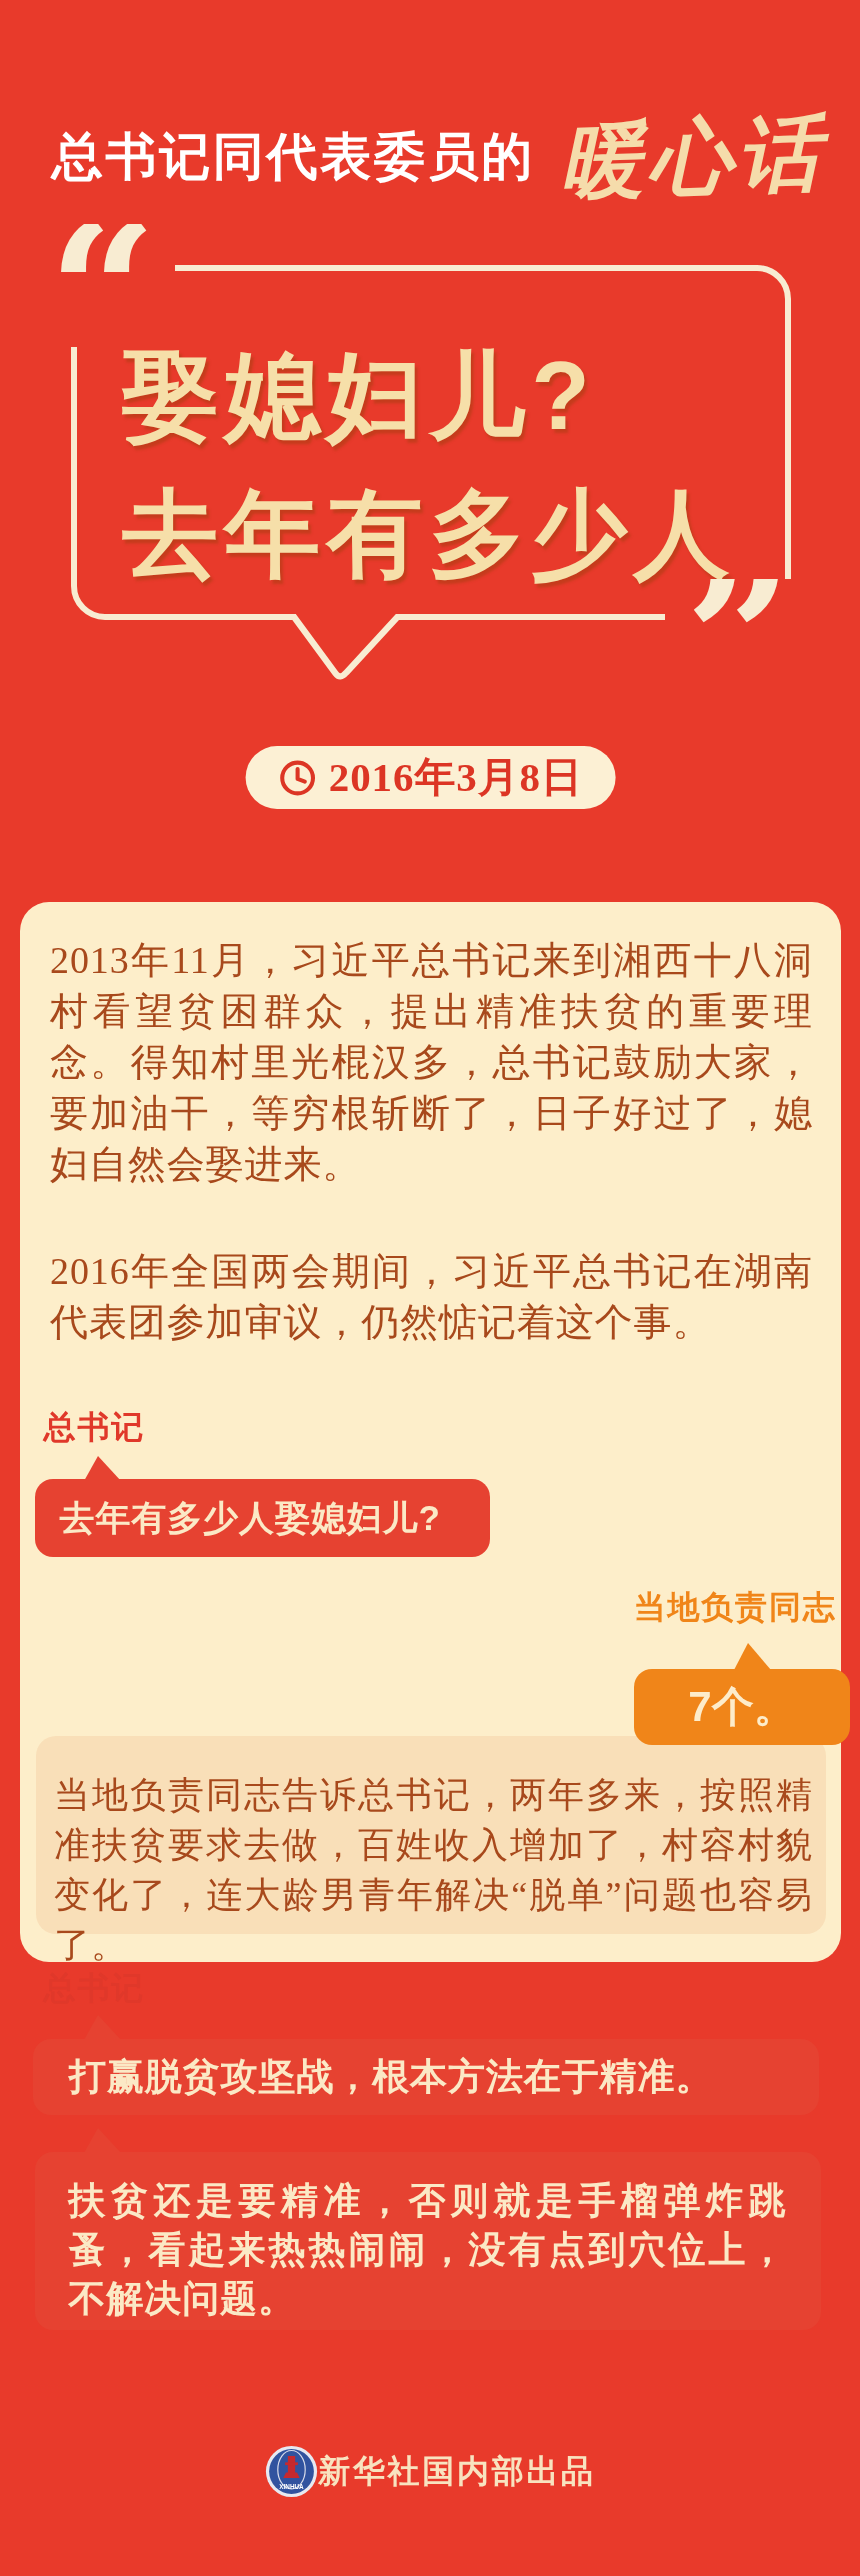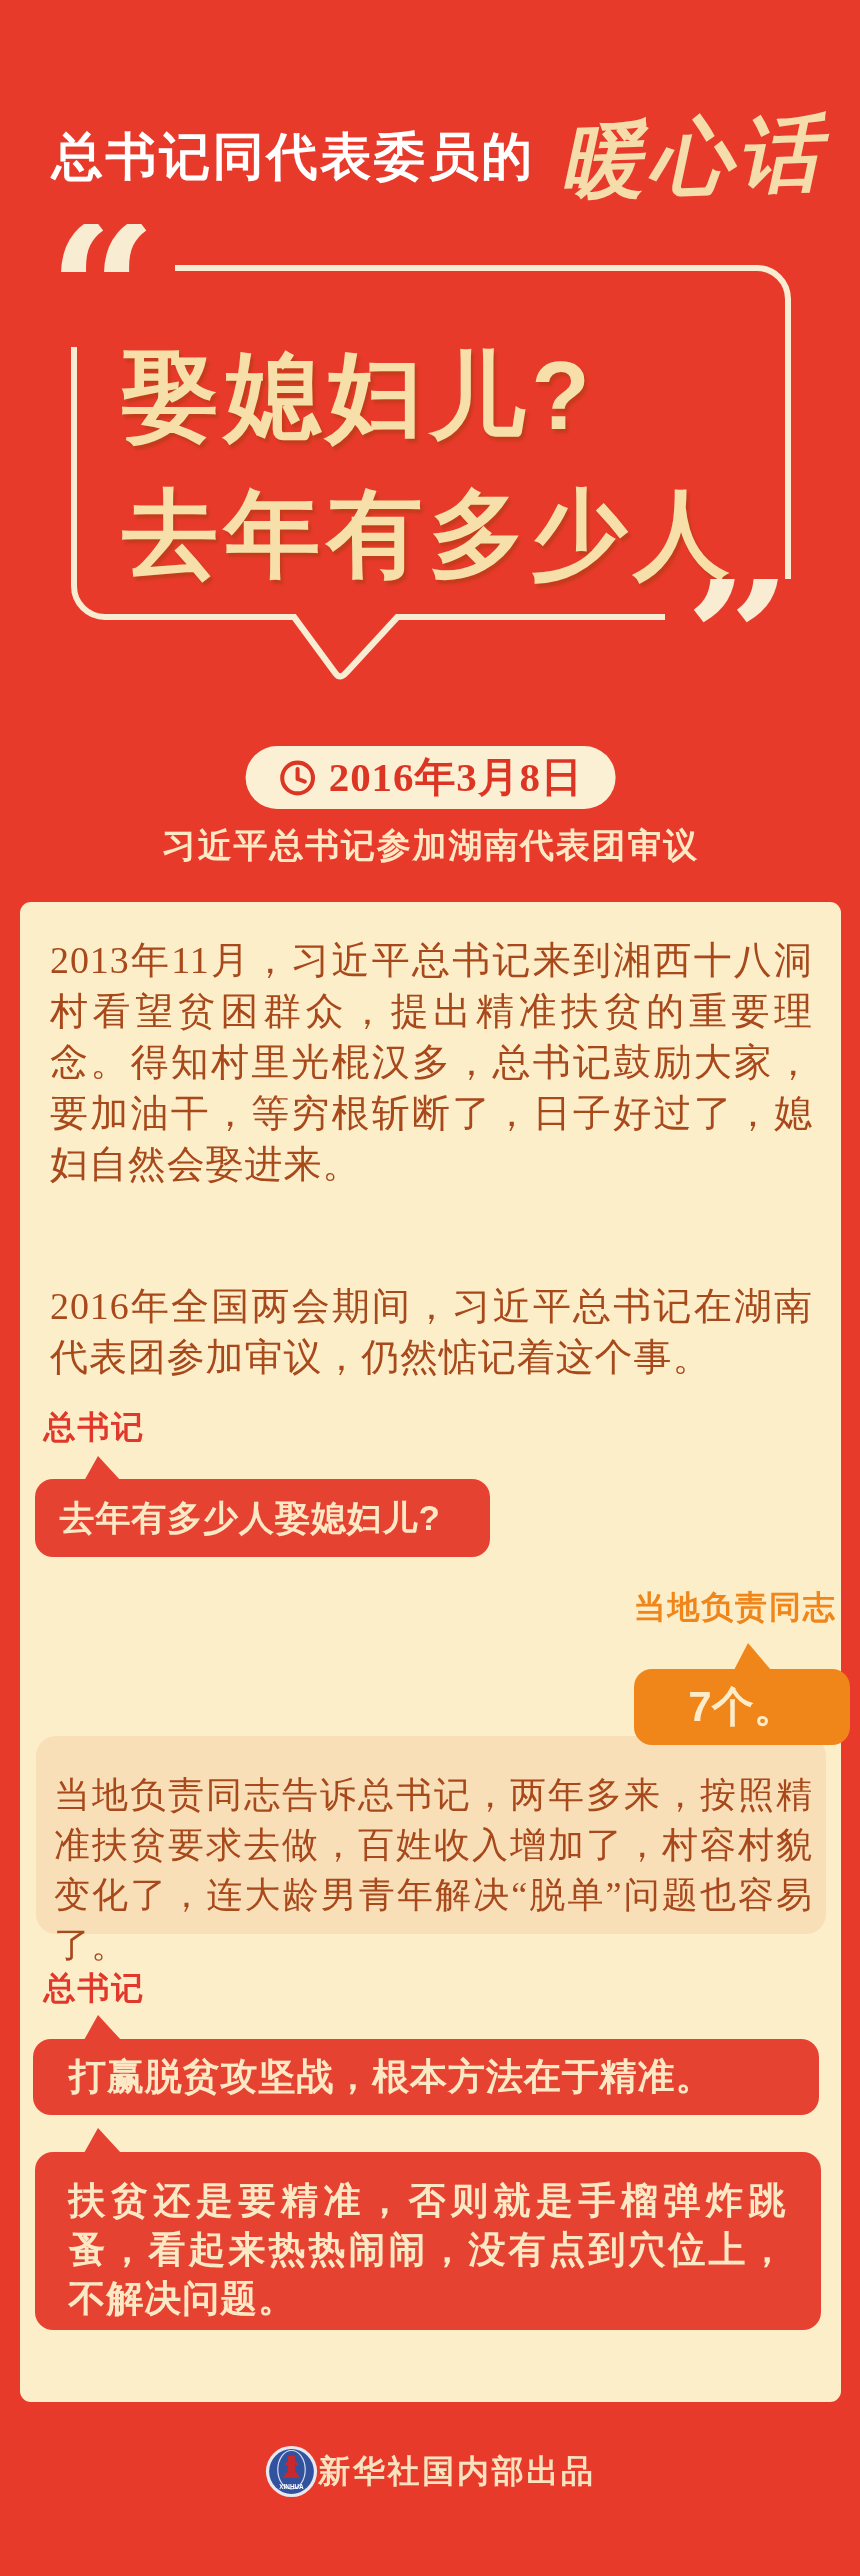--- a/index.html
+++ b/index.html
@@ -24,25 +24,25 @@
   .hero-tail{position:absolute;left:213px;top:343px;}
 
   
   .date-badge{position:absolute;top:746px;left:50%;transform:translateX(-50%);height:63px;
     background:#fcf0d4;border-radius:32px;display:flex;align-items:center;padding:0 33px;gap:12.7px;}
   .date-text{font-size:41px;font-weight:bold;color:#dc3524;font-family:"Liberation Serif",serif;letter-spacing:0.9px;}
   .event-subtitle{position:absolute;top:823px;left:0;width:100%;text-align:center;
     font-size:34px;font-weight:bold;color:#ffe9c4;letter-spacing:1.8px;}
 
   
-  .card{position:absolute;left:20px;top:902px;width:821px;height:1500px;background:#fdeeca;border-radius:11px;}
+  .card{position:absolute;left:20px;top:902px;width:821px;height:1060px;background:#fdeeca;border-radius:29px;}
   .para{position:absolute;left:30px;width:763px;font-family:"Liberation Serif",serif;
     font-size:38px;line-height:51px;color:#a8491c;text-align:justify;letter-spacing:0.9px;}
   .p1{top:33px;}
-  .p2{top:344px;margin-top:35px;}
+  .p2{top:344px;}
   .p3{top:868px;left:34px;width:759px;font-size:36px;line-height:50px;}
 
   .speaker-label{position:absolute;font-size:32px;font-weight:bold;letter-spacing:1.8px;}
   .label-red{color:#e0382a;}
   .label-orange{color:#f08519;}
   .lab1{left:23.6px;top:504px;}
   .lab2{right:4.5px;top:684px;}
   .lab3{left:23.6px;top:1065px;}
 
   .tail-up{position:absolute;width:0;height:0;border-left:14.5px solid transparent;
@@ -93,21 +93,20 @@
     </svg>
   </div>
 
   <div class="date-badge">
     <svg width="38" height="38" viewBox="0 0 42 42">
       <circle cx="21" cy="21" r="17" fill="none" stroke="#dc3524" stroke-width="4.5"></circle>
       <path d="M21,11 L21,22 L29,25" fill="none" stroke="#dc3524" stroke-width="4.5" stroke-linecap="round" stroke-linejoin="round"></path>
     </svg>
     <span class="date-text">2016年3月8日</span>
   </div>
-  <div class="event-subtitle">习近平总书记参加湖南代表团审议</div>
 
   <div class="card">
 
     <div class="para p1">2013年11月，习近平总书记来到湘西十八洞村看望贫困群众，提出精准扶贫的重要理念。得知村里光棍汉多，总书记鼓励大家，要加油干，等穷根斩断了，日子好过了，媳妇自然会娶进来。</div>
     <div class="para p2">2016年全国两会期间，习近平总书记在湖南代表团参加审议，仍然惦记着这个事。</div>
 
     <div class="speaker-label label-red lab1">总书记</div>
     <div class="tail-up tail-red t1"></div>
     <div class="speech-bubble q-bubble1">去年有多少人娶媳妇儿?</div>
 

